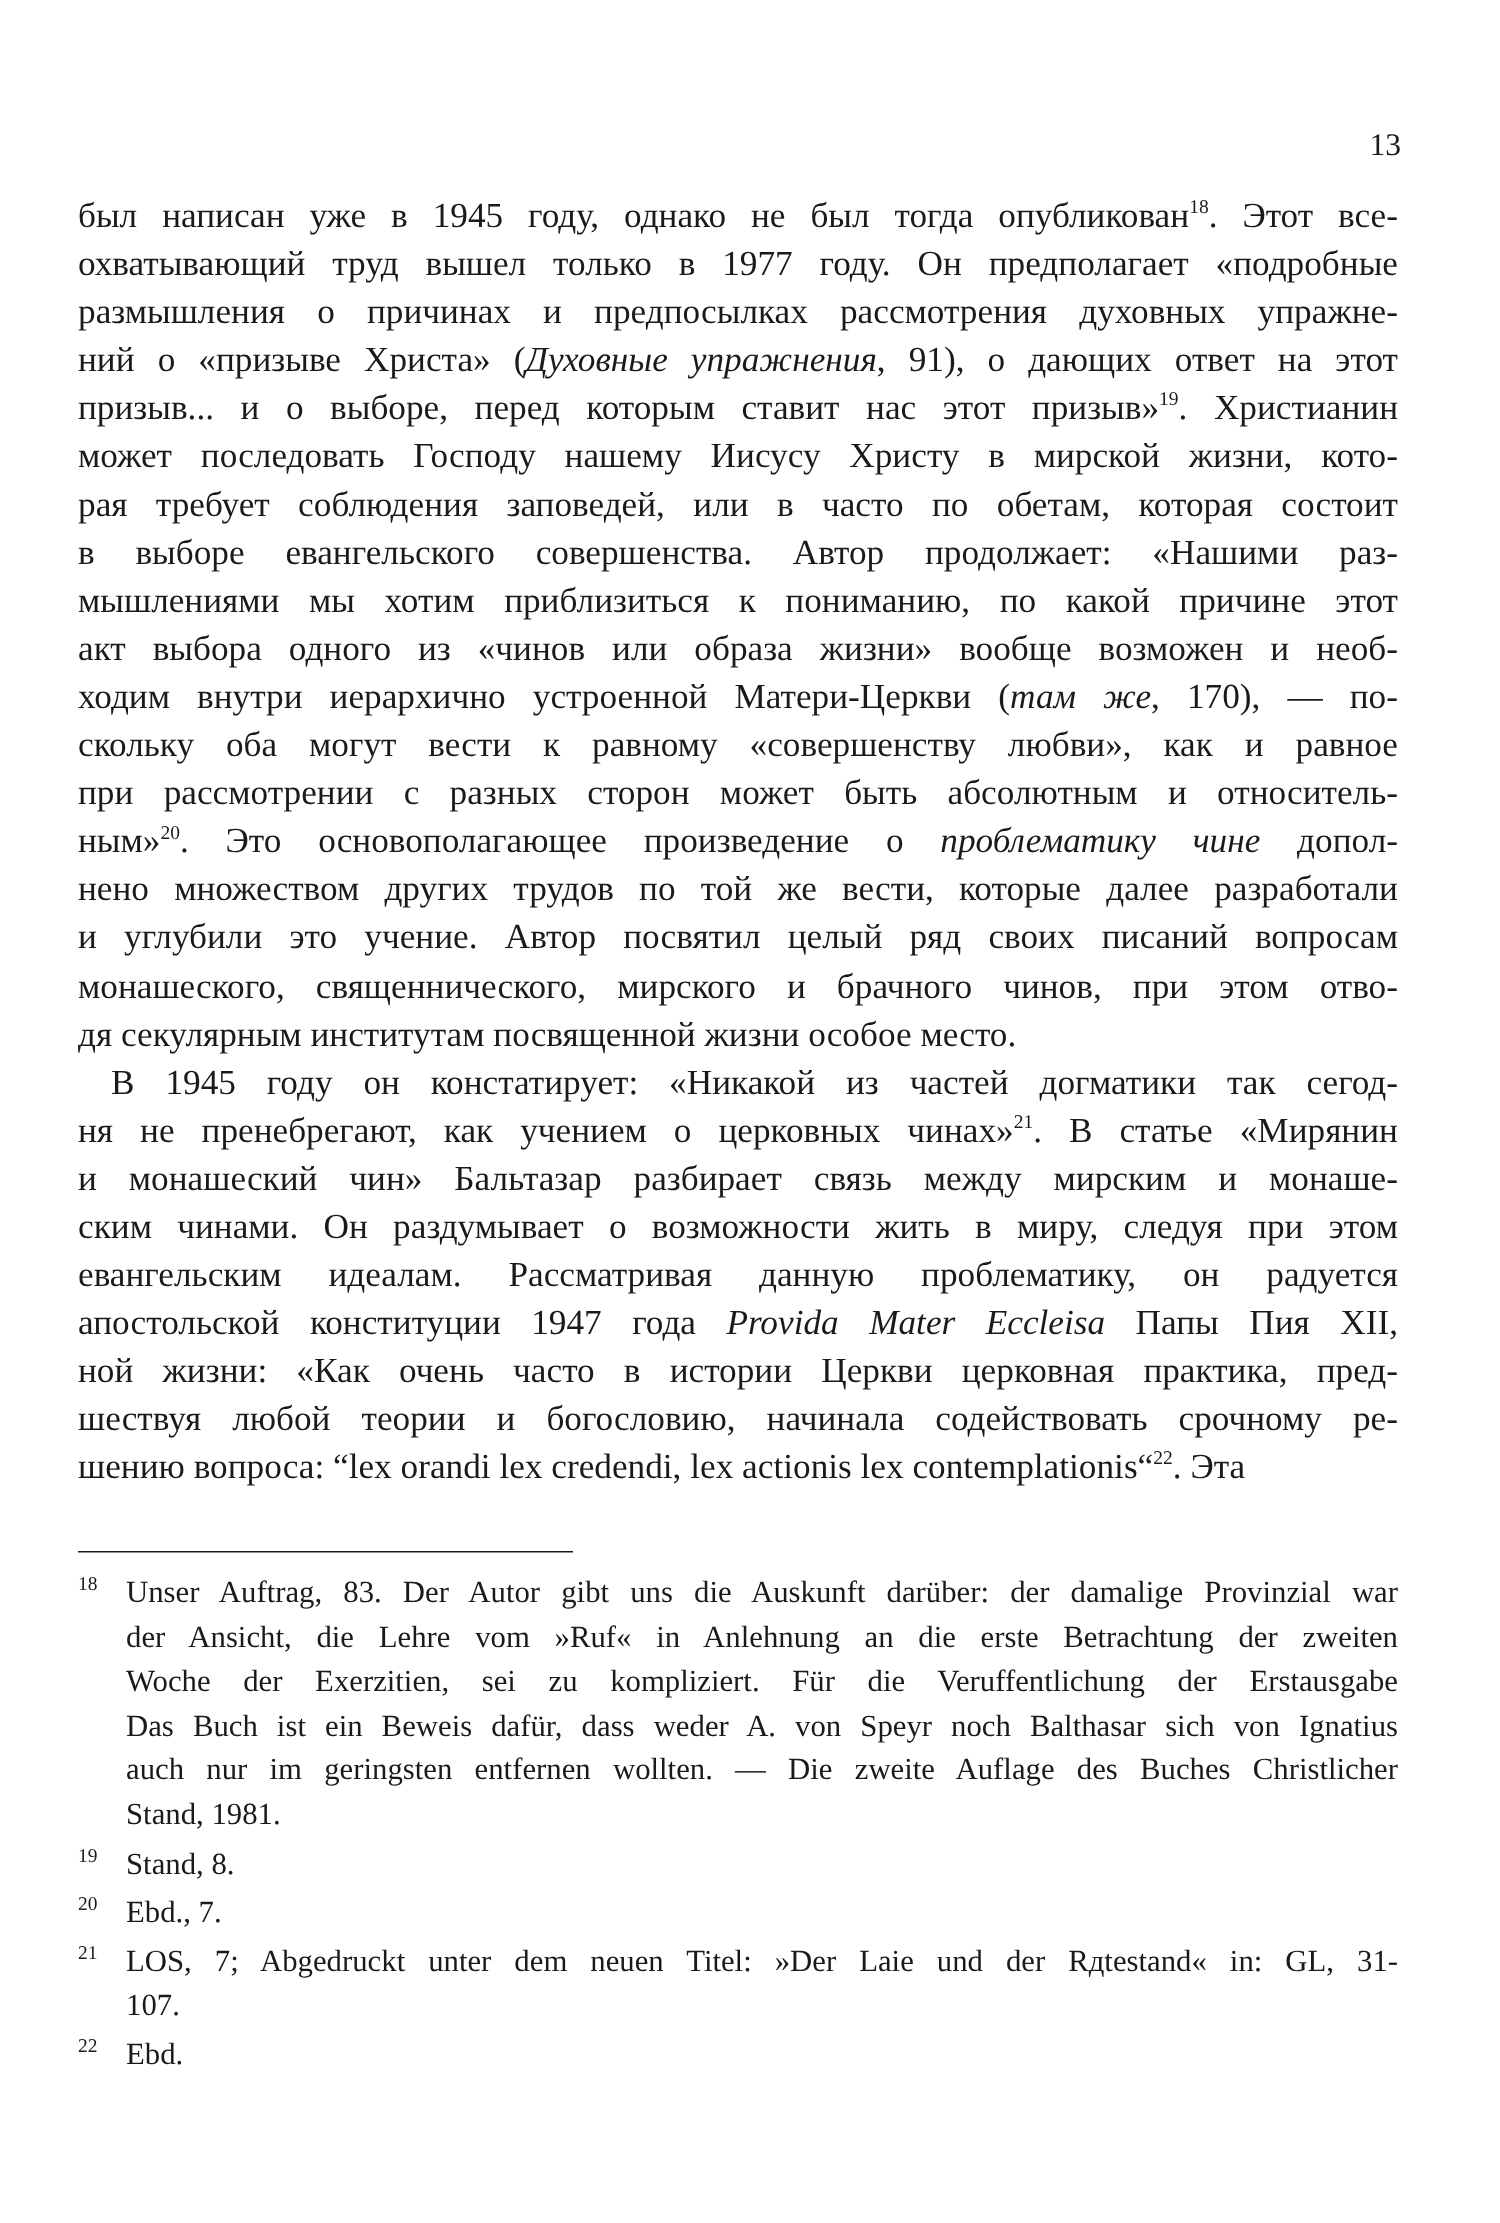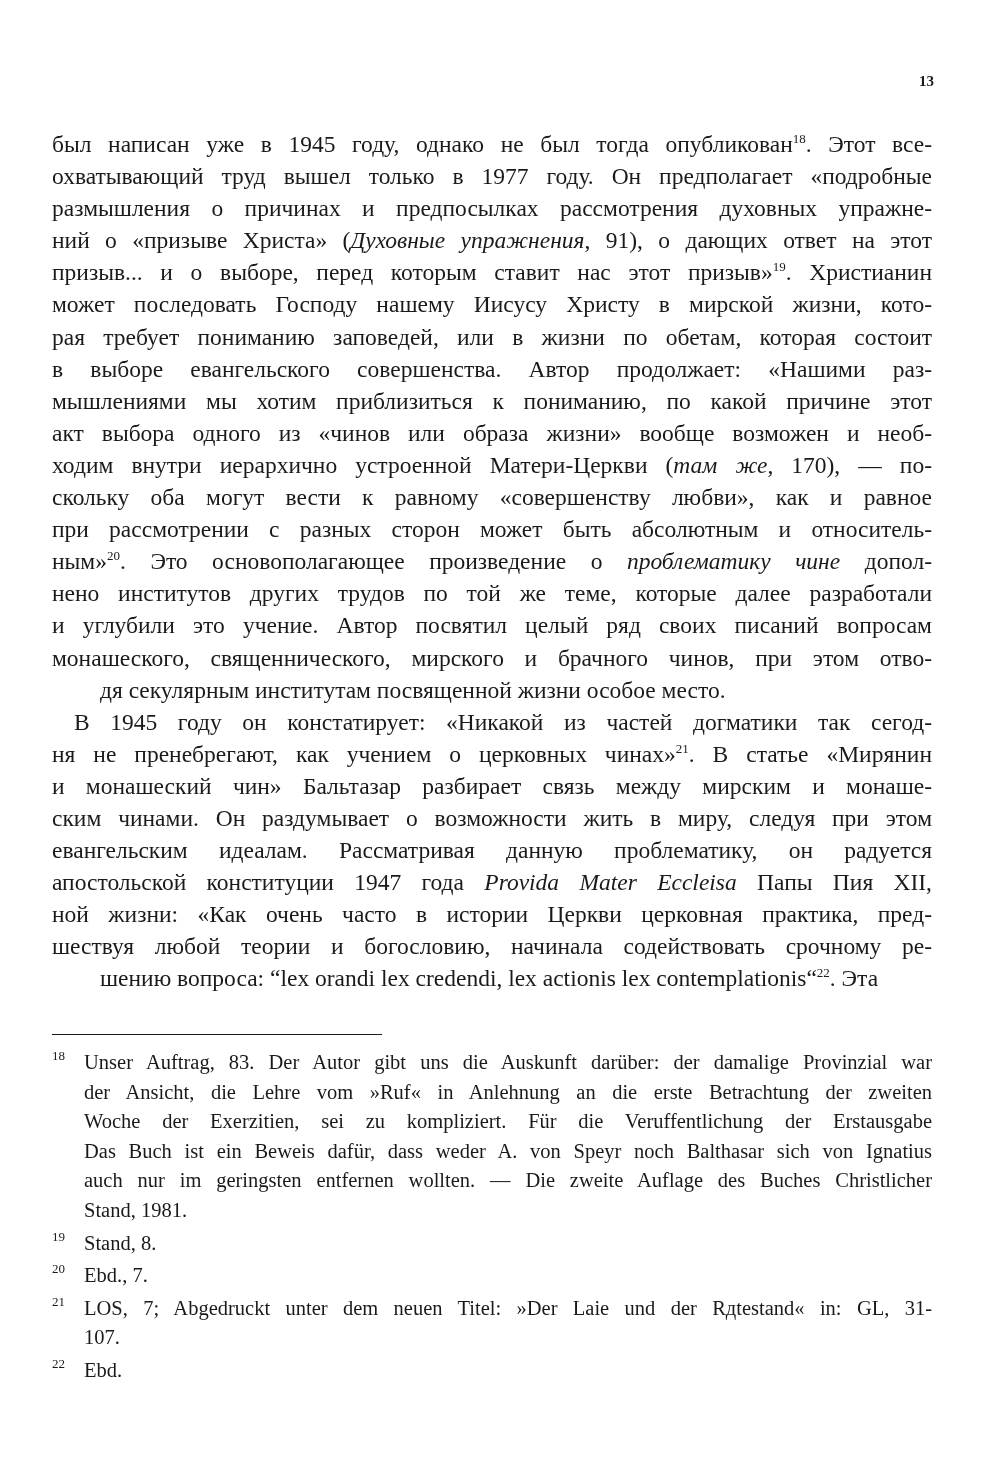--- a/index.html
+++ b/index.html
@@ -1,26 +1,26 @@
 <!DOCTYPE html>
 <html><head>
 <meta charset="utf-8">
 <style>
   html, body { margin: 0; padding: 0; background: #ffffff; }
   body { width: 1000px; height: 1482px; position: relative; overflow: hidden; color: #1a1a1a; }
   .page-number {
-    position: absolute; left: 900px; top: 66px; width: 34px; text-align: right;
-    font-family: "Liberation Serif", serif; font-size: 15px; line-height: 30px; font-weight: bold;
+    position: absolute; left: 900px; top: 81px; width: 34px; text-align: right;
+    font-family: "Liberation Serif", serif; font-size: 21px; line-height: 30px;
   }
   .body-text {
     position: absolute; left: 52px; top: 128px; width: 880px;
     font-family: "Liberation Serif", serif; font-size: 23.5px; line-height: 32.1px;
   }
   .line { display: block; white-space: nowrap; text-align: justify; text-align-last: justify; height: 32.1px; }
-  .line.last { text-align-last: left; margin-left: 48px; }
+  .line.last { text-align-last: left; }
   .line.indent { padding-left: 22px; }
   sup { font-size: 13px; line-height: 0; vertical-align: super; }
   .footnote-rule {
     position: absolute; left: 52px; top: 1034px; width: 330px; height: 0; border-top: 1.6px solid #1a1a1a;
   }
   .footnotes {
     position: absolute; left: 52px; top: 1048px; width: 880px;
     font-family: "Liberation Serif", serif; font-size: 20.5px; line-height: 29.6px;
   }
   .fn { position: relative; padding-left: 32px; margin-bottom: 3px; }
@@ -35,29 +35,29 @@
 <div class="page-number">13</div>
 
 <div class="body-text" id="body-text">
     <div>
       <span class="line">был написан уже в 1945 году, однако не был тогда опубликован<sup>18</sup>. Этот все-</span>
       <span class="line">охватывающий труд вышел только в 1977 году. Он предполагает «подробные</span>
       <span class="line">размышления о причинах и предпосылках рассмотрения духовных упражне-</span>
       <span class="line">ний о «призыве Христа» (<i>Духовные упражнения</i>, 91), о дающих ответ на этот</span>
       <span class="line">призыв... и о выборе, перед которым ставит нас этот призыв»<sup>19</sup>. Христианин</span>
       <span class="line">может последовать Господу нашему Иисусу Христу в мирской жизни, кото-</span>
-      <span class="line">рая требует пониманию заповедей, или в жизни по обетам, которая состоит</span>
+      <span class="line">рая требует соблюдения заповедей, или в часто по обетам, которая состоит</span>
       <span class="line">в выборе евангельского совершенства. Автор продолжает: «Нашими раз-</span>
       <span class="line">мышлениями мы хотим приблизиться к пониманию, по какой причине этот</span>
       <span class="line">акт выбора одного из «чинов или образа жизни» вообще возможен и необ-</span>
       <span class="line">ходим внутри иерархично устроенной Матери-Церкви (<i>там же</i>, 170), — по-</span>
       <span class="line">скольку оба могут вести к равному «совершенству любви», как и равное</span>
       <span class="line">при рассмотрении с разных сторон может быть абсолютным и относитель-</span>
       <span class="line">ным»<sup>20</sup>. Это основополагающее произведение о <i>проблематику чине</i> допол-</span>
-      <span class="line">нено институтов других трудов по той же теме, которые далее разработали</span>
+      <span class="line">нено множеством других трудов по той же вести, которые далее разработали</span>
       <span class="line">и углубили это учение. Автор посвятил целый ряд своих писаний вопросам</span>
       <span class="line">монашеского, священнического, мирского и брачного чинов, при этом отво-</span>
       <span class="line last">дя секулярным институтам посвященной жизни особое место.</span>
     </div>
     <div>
       <span class="line indent">В 1945 году он констатирует: «Никакой из частей догматики так сегод-</span>
       <span class="line">ня не пренебрегают, как учением о церковных чинах»<sup>21</sup>. В статье «Мирянин</span>
       <span class="line">и монашеский чин» Бальтазар разбирает связь между мирским и монаше-</span>
       <span class="line">ским чинами. Он раздумывает о возможности жить в миру, следуя при этом</span>
       <span class="line">евангельским идеалам. Рассматривая данную проблематику, он радуется</span>

